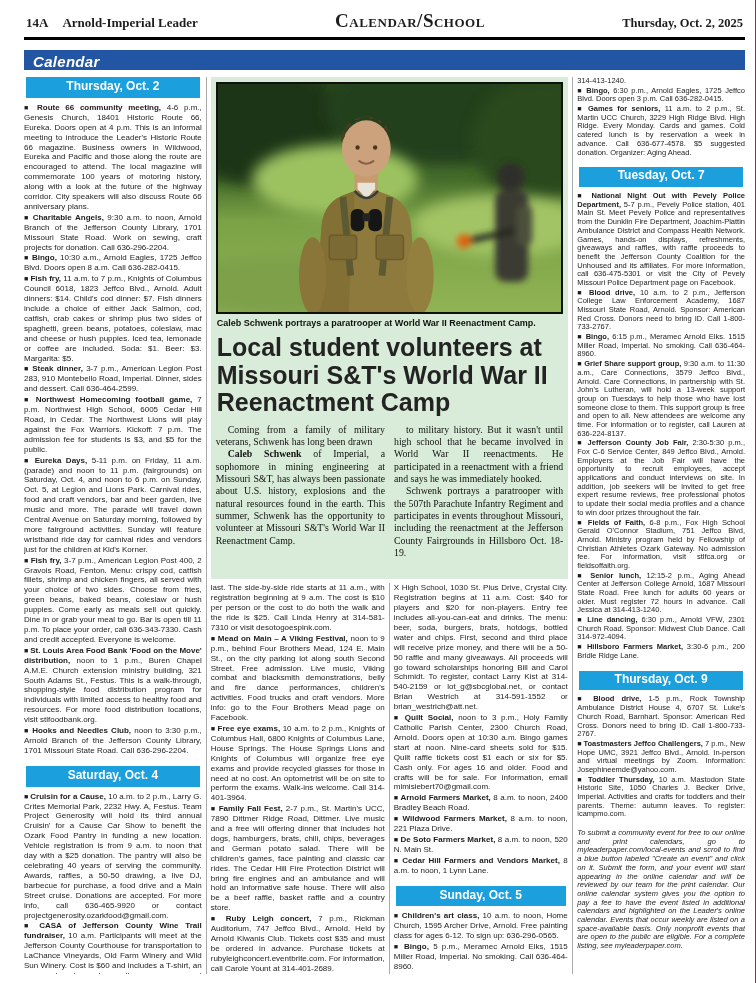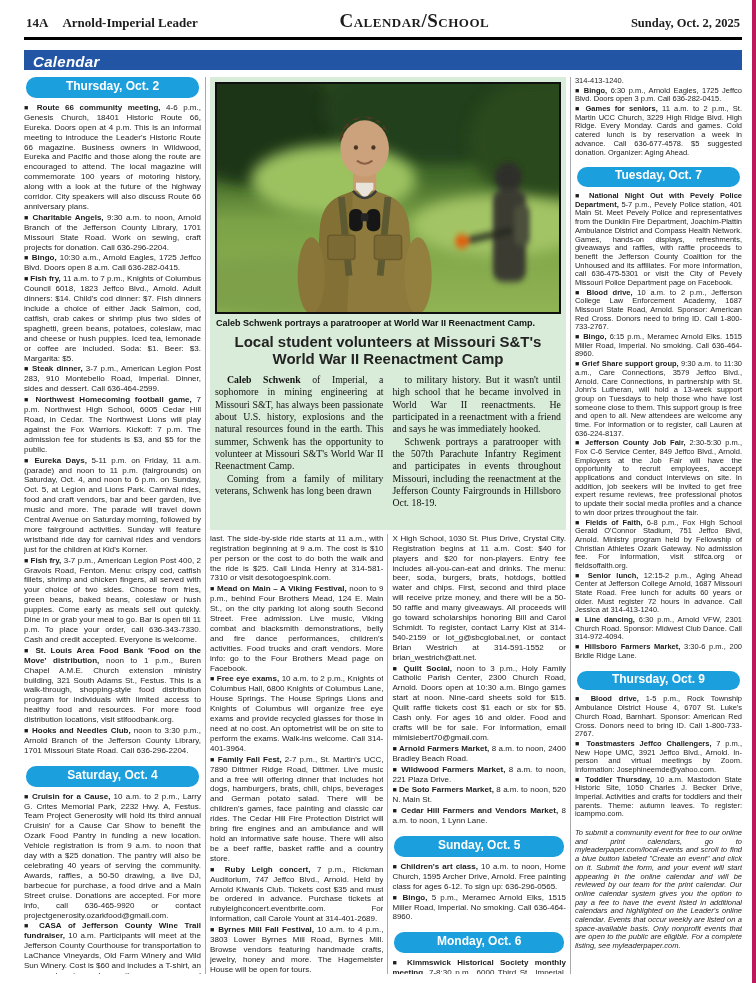--- a/index.html
+++ b/index.html
@@ -1,17 +1,17 @@
 <!DOCTYPE html>
 <html><head>
 <meta charset="utf-8">
 <style>
   html,body{margin:0;padding:0;background:#fff;overflow:hidden;}
   body{width:756px;height:983px;font-family:"Liberation Sans",sans-serif;color:#1d1d1f;position:relative;}
-  .page{box-sizing:border-box;width:756px;height:983px;padding:6px 10px 0 24px;border-right:4px solid #be185d;}
+  .page{box-sizing:border-box;width:756px;height:983px;padding:6px 10px 0 24px;border-right:1px solid #be185d;}
 
   
   .masthead{display:flex;align-items:baseline;justify-content:space-between;
     font-family:"Liberation Serif",serif;font-weight:bold;padding:4px 2px 5px 2px;border-bottom:3px solid #000;}
   .mh-left{font-size:13px;white-space:nowrap;}
   .mh-left .pgnum{margin-right:14px;}
   .mh-center{font-size:19px;font-variant:small-caps;letter-spacing:.5px;}
   .mh-right{font-size:12.5px;white-space:nowrap;}
 
   
@@ -20,54 +20,54 @@
 
   
   .content{display:flex;margin-top:7px;height:897px;overflow:hidden;}
   .col{font-size:8px;line-height:1.24;text-align:justify;overflow:hidden;}
   .c1{width:178px;}
   .middle{width:358px;overflow:hidden;}
   .c4{width:168px;font-size:7.5px;line-height:1.16;}
   .vr{width:1px;background:#a9a9a9;margin:0 4px;}
 
   .day-header{background:#1b9fdd;color:#fff;font-weight:bold;font-size:12px;
-    text-align:center;padding:2px 0 4px;margin:10px 2px 5px;font-family:"Liberation Sans",sans-serif;border-radius:10px;}
+    text-align:center;padding:2px 0 4px;margin:10px 2px 5px;font-family:"Liberation Sans",sans-serif;}
   .col > .day-header:first-child{margin-top:0;}
   p.item{margin:0 0 1px;}
   p.item .lead{font-weight:bold;}
   p.item .bullet{font-weight:bold;font-size:7px;}
   p.submit-note{font-style:italic;margin:10px 0 0;}
 
   
   .feature{background:#d9ecd9;padding:5px 5px 20px;}
   .photo{height:228px;border:2px solid #101010;overflow:hidden;position:relative;background:#49712c;}
   .photo svg{display:block;width:100%;height:100%;}
   .caption{font-weight:bold;font-size:9px;padding:4px 1px 3px;color:#111;}
-  .headline{font-size:15px;line-height:1.1;font-weight:bold;color:#232323;margin:3px 1px 7px;
-    font-family:"Liberation Sans",sans-serif;text-align:center;}
+  .headline{font-size:25px;line-height:1.1;font-weight:bold;color:#232323;margin:3px 1px 7px;
+    font-family:"Liberation Sans",sans-serif;}
   .article{display:flex;gap:9px;font-family:"Liberation Serif",serif;font-size:9.8px;
     line-height:1.26;text-align:justify;color:#111;}
   .acol{flex:1;min-width:0;}
   .acol p{margin:0;text-indent:12px;}
   .alead{font-weight:bold;}
 
   .midcols{display:flex;margin-top:4px;}
   .midcols .col{width:174px;}
 </style>
 </head>
 <body>
 
 <div class="page">
 
   <header class="masthead">
     <div class="mh-left">
       <span class="pgnum">14A</span><span>Arnold-Imperial Leader</span>
     </div>
     <div class="mh-center">Calendar/School</div>
-    <div class="mh-right">Sunday, Oct. 2, 2025</div>
+    <div class="mh-right">Thursday, Oct. 2, 2025</div>
   </header>
 
   <div class="banner">
     <span>Calendar</span>
   </div>
 
   <main class="content">
 
     <div class="col c1">
         <div class="day-header">Thursday, Oct. 2</div>
@@ -141,22 +141,22 @@
               <rect x="154" y="124" width="14" height="22" rx="6" fill="#161616"></rect>
               <rect x="148" y="128" width="8" height="8" rx="2" fill="#242424"></rect>
               <path d="M140,106 Q152,120 164,106" stroke="#3b3b3b" stroke-width="2.5" fill="none"></path>
             </g>
           </svg>
         </div>
         <div class="caption">Caleb Schwenk portrays a paratrooper at World War II Reenactment Camp.</div>
         <h1 class="headline">Local student volunteers at Missouri S&amp;T's World War II Reenactment Camp</h1>
         <div class="article">
           <div class="acol">
+            <p>Coming from a family of military veterans, Schwenk has long been drawn</p>
             <p><span class="alead">Caleb Schwenk</span><span> of Imperial, a sophomore in mining engineering at Missouri S&amp;T, has always been passionate about U.S. history, explosions and the natural resources found in the earth. This summer, Schwenk has the opportunity to volunteer at Missouri S&amp;T's World War II Reenactment Camp.</span></p>
-            <p>Coming from a family of military veterans, Schwenk has long been drawn</p>
           </div>
           <div class="acol">
             <p>to military history. But it wasn't until high school that he became involved in World War II reenactments. He participated in a reenactment with a friend and says he was immediately hooked.</p>
             <p>Schwenk portrays a paratrooper with the 507th Parachute Infantry Regiment and participates in events throughout Missouri, including the reenactment at the Jefferson County Fairgrounds in Hillsboro Oct. 18-19.</p>
           </div>
         </div>
       </section>
       <div class="midcols">
         <div class="col">
             <p class="item">last. The side-by-side ride starts at 11 a.m., with registration beginning at 9 a.m. The cost is $10 per person or the cost to do both the walk and the ride is $25. Call Linda Henry at 314-581-7310 or visit desotogoespink.com.</p>

